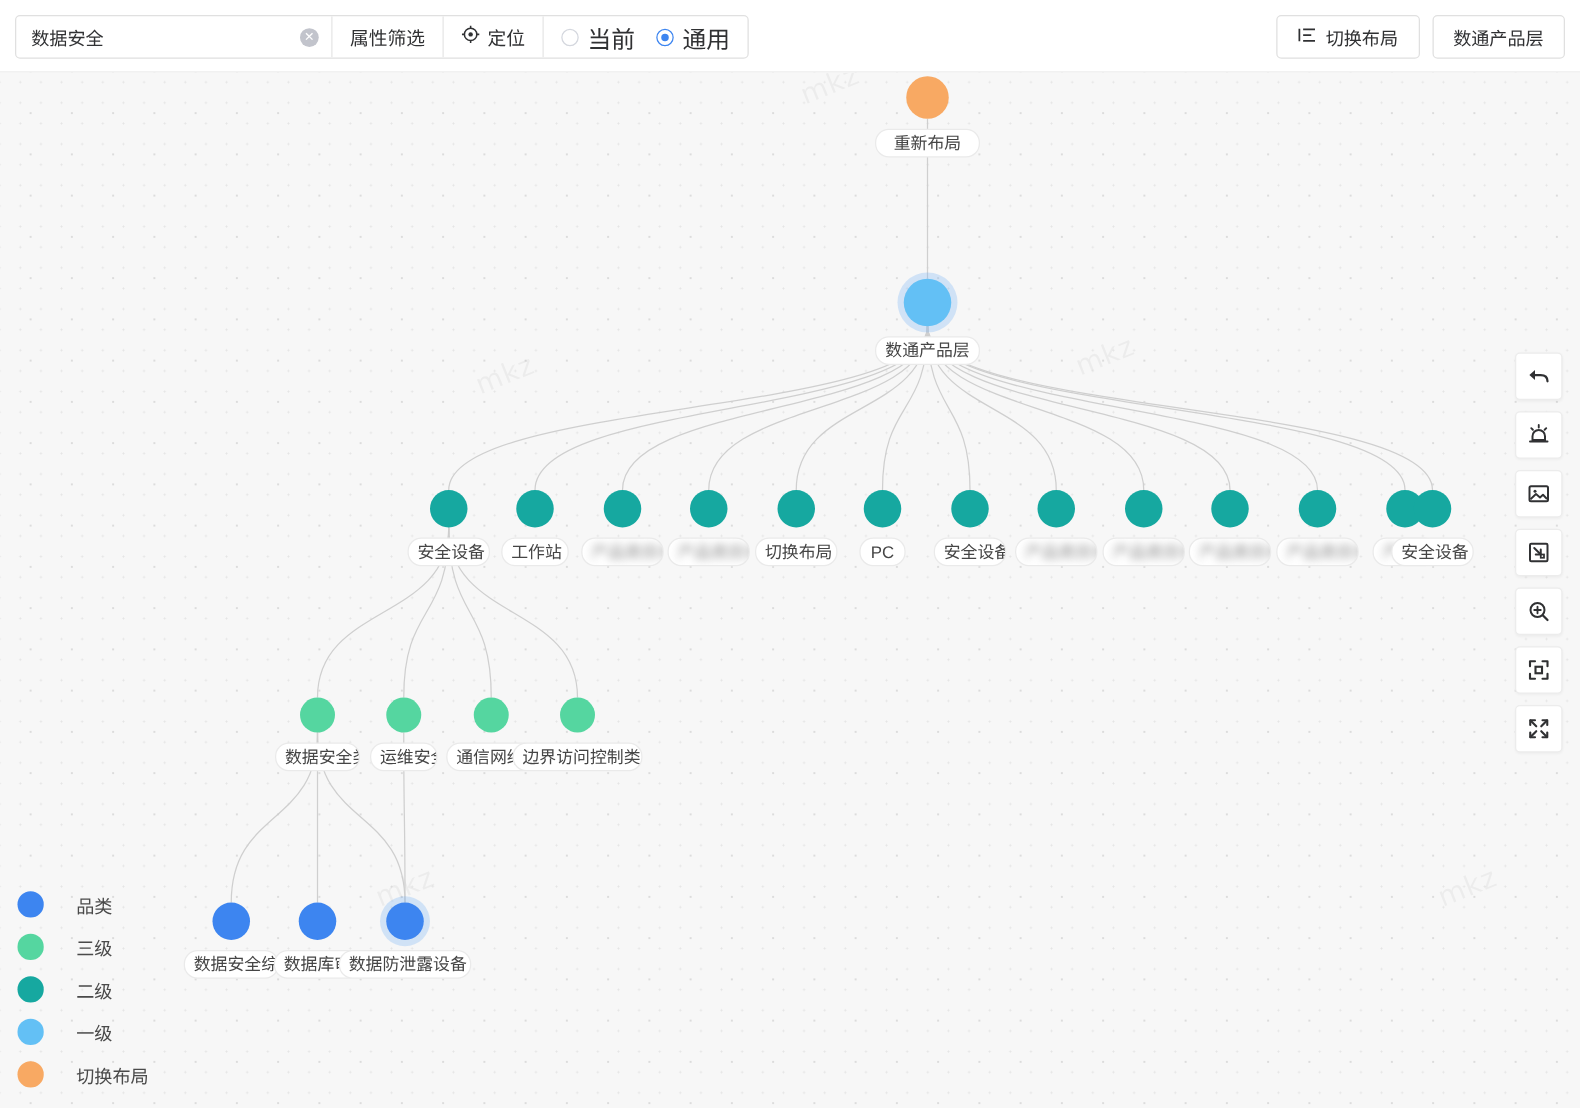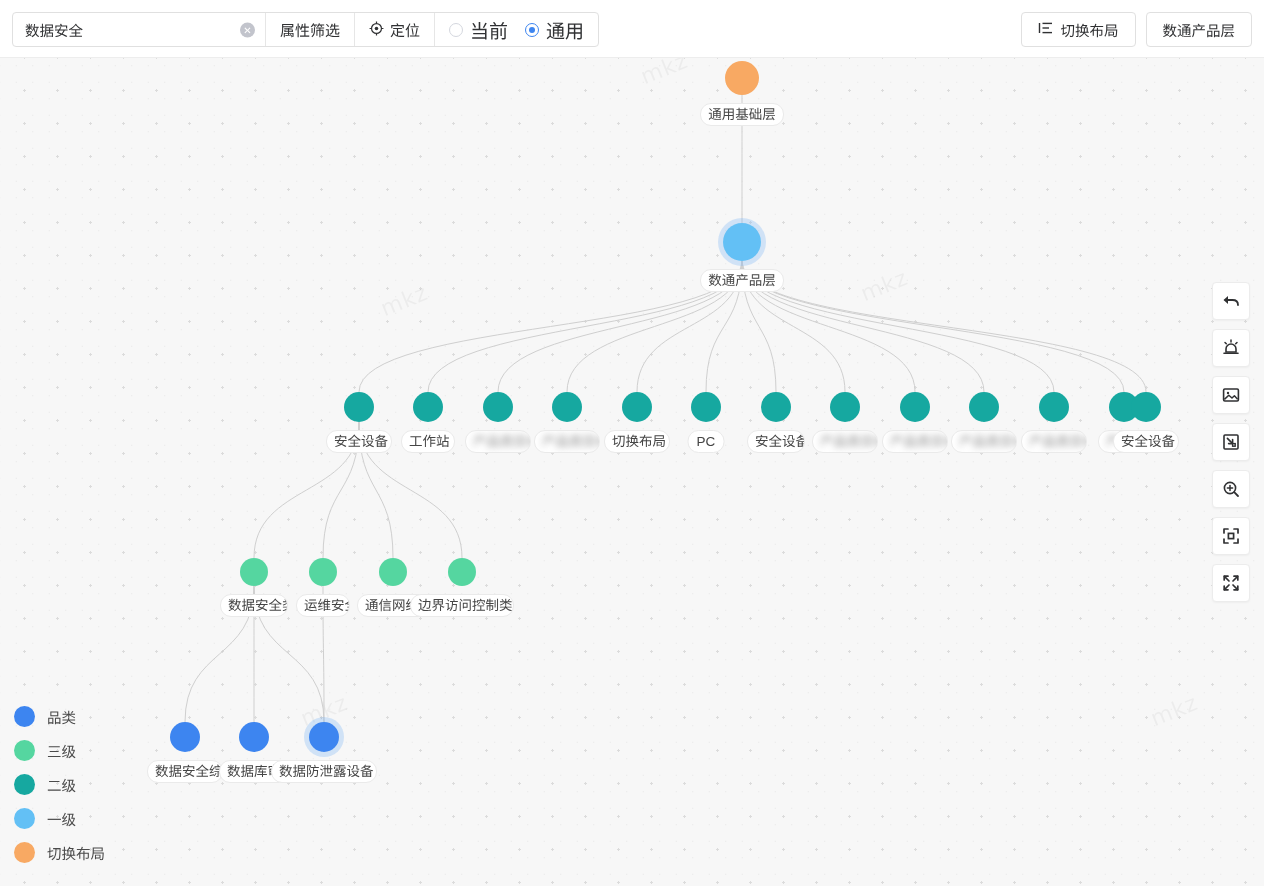--- a/index.html
+++ b/index.html
@@ -161,21 +161,21 @@
     filter: blur(3.6px);
     color: #8d8d8d;
   }
 
   
   .legend {
     position: absolute; left: 14px; bottom: 10px;
     z-index: 25;
   }
   .legend-row {
-    display: flex; align-items: flex-start; gap: 12px;
+    display: flex; align-items: center; gap: 26px;
     height: 34px;
   }
   .legend-swatch {
     width: 21px; height: 21px; border-radius: 50%; flex: none;
   }
   .legend-text { font-size: 14.5px; color: #4a4a4a; }
 
   
   .wm {
     position: absolute;
@@ -301,21 +301,21 @@
         <div class="node" title="安全设备" style="left: 1146px; top: 349px; width: 30px; height: 30px; background: rgb(22, 168, 160);"></div>
         <div class="node" title="数据安全类" style="left: 254px; top: 514px; width: 28px; height: 28px; background: rgb(85, 214, 160);"></div>
         <div class="node" title="运维安全类" style="left: 323px; top: 514px; width: 28px; height: 28px; background: rgb(85, 214, 160);"></div>
         <div class="node" title="通信网络安全类" style="left: 393px; top: 514px; width: 28px; height: 28px; background: rgb(85, 214, 160);"></div>
         <div class="node" title="边界访问控制类" style="left: 462px; top: 514px; width: 28px; height: 28px; background: rgb(85, 214, 160);"></div>
         <div class="node" title="数据安全综合管理" style="left: 185px; top: 679px; width: 30px; height: 30px; background: rgb(61, 133, 240);"></div>
         <div class="node" title="数据库审计" style="left: 254px; top: 679px; width: 30px; height: 30px; background: rgb(61, 133, 240);"></div>
         <div class="node sel-ring" title="数据防泄露设备" style="left: 324px; top: 679px; width: 30px; height: 30px; background: rgb(61, 133, 240);"></div>
       </div>
     <div id="labels-layer">
-        <div class="node-label" style="left: 742px; top: 45px; width: 84px;">通用基础层</div>
+        <div class="node-label" style="left: 742px; top: 45px; width: 84px;">重新布局</div>
         <div class="node-label" style="left: 742px; top: 211px; width: 84px;">数通产品层</div>
         <div class="node-label" style="left: 359px; top: 372px; width: 66px;">安全设备</div>
         <div class="node-label" style="left: 428px; top: 372px; width: 54px;">工作站</div>
         <div class="node-label blur" style="left: 498px; top: 372px; width: 66px;"><span>产品类目名称</span></div>
         <div class="node-label blur" style="left: 567px; top: 372px; width: 66px;"><span>产品类目名称</span></div>
         <div class="node-label" style="left: 637px; top: 372px; width: 66px;">切换布局</div>
         <div class="node-label" style="left: 706px; top: 372px; width: 37px;">PC</div>
         <div class="node-label" style="left: 776px; top: 372px; width: 58px;">安全设备</div>
         <div class="node-label blur" style="left: 845px; top: 372px; width: 66px;"><span>产品类目名称</span></div>
         <div class="node-label blur" style="left: 915px; top: 372px; width: 66px;"><span>产品类目名称</span></div>

